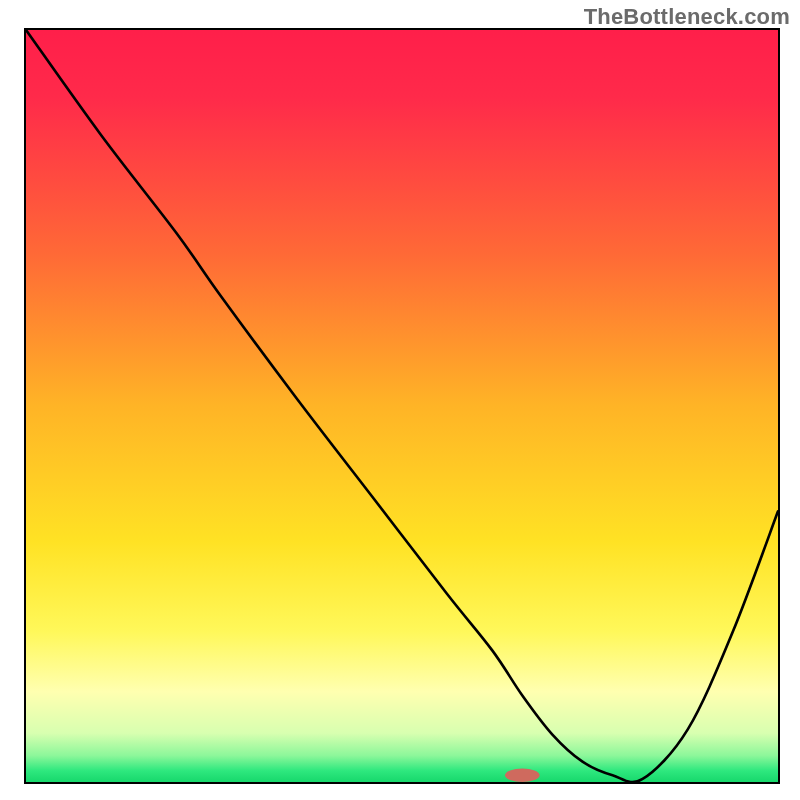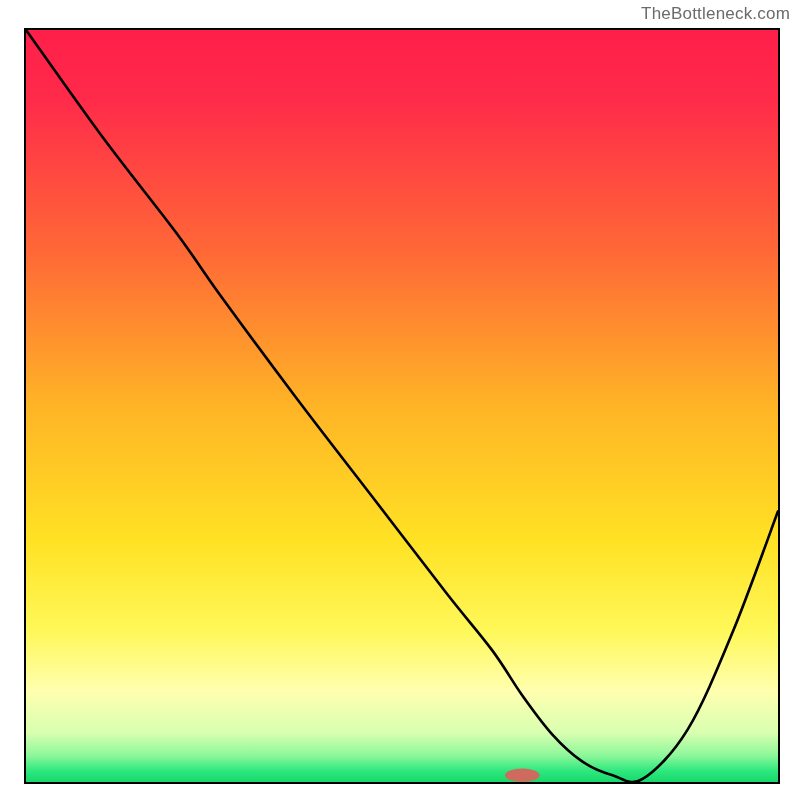--- a/index.html
+++ b/index.html
@@ -13,22 +13,22 @@
   }
   .stage {
     position: relative;
     width: 800px;
     height: 800px;
   }
   .watermark {
     position: absolute;
     top: 4px;
     right: 10px;
-    font-size: 17px;
-    font-weight: 400;
+    font-size: 22px;
+    font-weight: 700;
     color: #6b6b6b;
     letter-spacing: 0.2px;
     z-index: 3;
   }
   .plot-frame {
     position: absolute;
     left: 24px;
     top: 28px;
     width: 756px;
     height: 756px;

